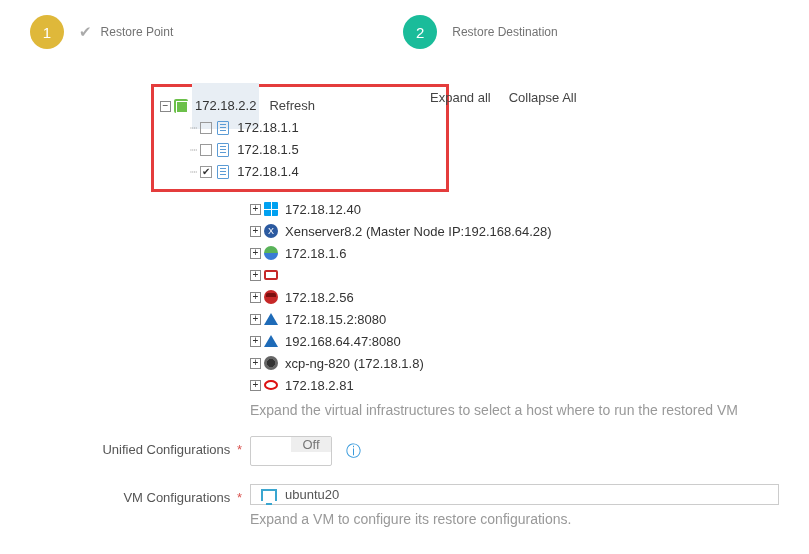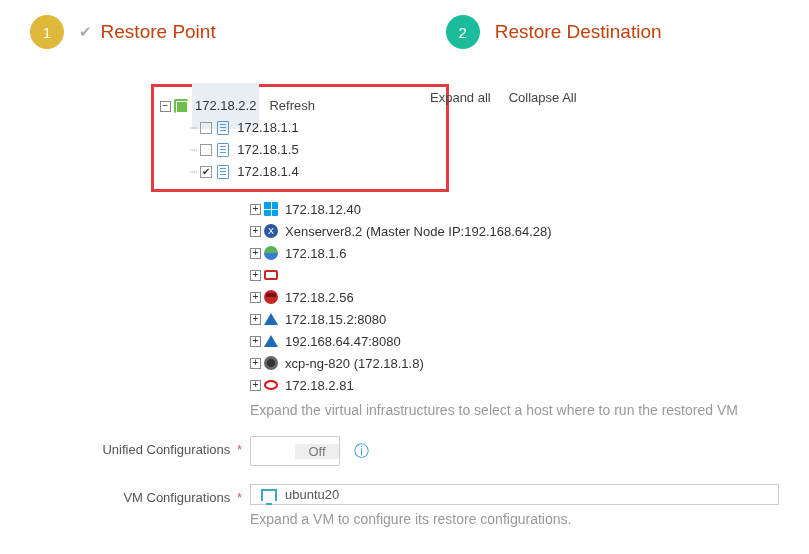--- a/index.html
+++ b/index.html
@@ -8,21 +8,21 @@
   .steps { display: flex; padding: 15px 30px; gap: 230px; }
   .step { display: flex; align-items: center; gap: 15px; }
   .step-circle {
     width: 34px; height: 34px; border-radius: 50%;
     display: flex; align-items: center; justify-content: center;
     color: #fff; font-size: 15px; font-weight: normal;
   }
   .step-done { background: #dfb83a; }
   .step-current { background: #1abc9a; }
   .step-check { color: #aaa; margin-right: -6px; font-size: 15px;}
-  .step-label { color: #c2410c; font-size: 19px; }
+  .step-label { color: #737373; font-size: 12px; }
 
   .main { padding: 20px 30px 30px 30px; }
 
   .field-row { display: flex; align-items: flex-start; margin-bottom: 18px; }
   .field-label { width: 220px; text-align: right; color: #555; padding-top: 6px; padding-right: 8px; }
   .req { color: #d9534f; margin-left: 3px; }
   .field-body { flex: 1; min-width: 0; }
 
   .highlight-box {
     border: 3px solid #e43c3c;
@@ -69,21 +69,21 @@
   .ic-xen { width:14px;height:14px;border-radius:50%;background:#2c5aa0;color:#fff;font-size:9px;display:flex;align-items:center;justify-content:center;}
   .ic-s3 { width:14px;height:14px;border-radius:50%;background:linear-gradient(#59b359 50%,#3a7bd5 50%);}
   .ic-ovirt { width:14px;height:10px;border:2px solid #c62828;border-radius:2px;}
   .ic-redhat { width:14px;height:14px;border-radius:50%;background:#c62828;position:relative;}
   .ic-redhat::after{content:"";position:absolute;left:2px;right:2px;top:3px;height:4px;border-radius:2px 2px 0 0;background:#7a0f0f;}
   .ic-azure { width:0;height:0;border-left:7px solid transparent;border-right:7px solid transparent;border-bottom:12px solid #1e6bb8;}
   .ic-xcp { width:14px;height:14px;border-radius:50%;background:radial-gradient(circle at 50% 50%, #333 40%, #666 42%);}
   .ic-red-oval { width:14px;height:10px;border:2px solid #d11;border-radius:50%;}
 
   .toggle {
-    width: 90px; height: 30px; border: 1px solid #ccc; display: flex; align-items: center; border-radius: 2px; overflow: hidden;
+    width: 82px; height: 30px; border: 1px solid #ccc; display: flex; align-items: flex-start; border-radius: 2px; overflow: hidden;
   }
   .toggle-empty { flex: 1; background: #fff; }
   .toggle-off { flex: 1; background: #eee; color: #777; display:flex;align-items:center;justify-content:center;font-size:13px;}
   .info-ic { color:#3498db; font-size:15px; margin-left:14px; display:inline-flex; align-items:center; cursor:pointer; }
 
   .vm-config-bar {
     border: 1px solid #ccc; padding: 2px 10px; display: flex; align-items: center; color: #555;
   }
   .ic-monitor { width:16px;height:12px;border:2px solid #3aa6d0;border-bottom:none;position:relative;margin-right:8px;flex-shrink:0;}
   .ic-monitor::after{content:"";position:absolute;left:3px;right:3px;bottom:-4px;height:2px;background:#3aa6d0;}

